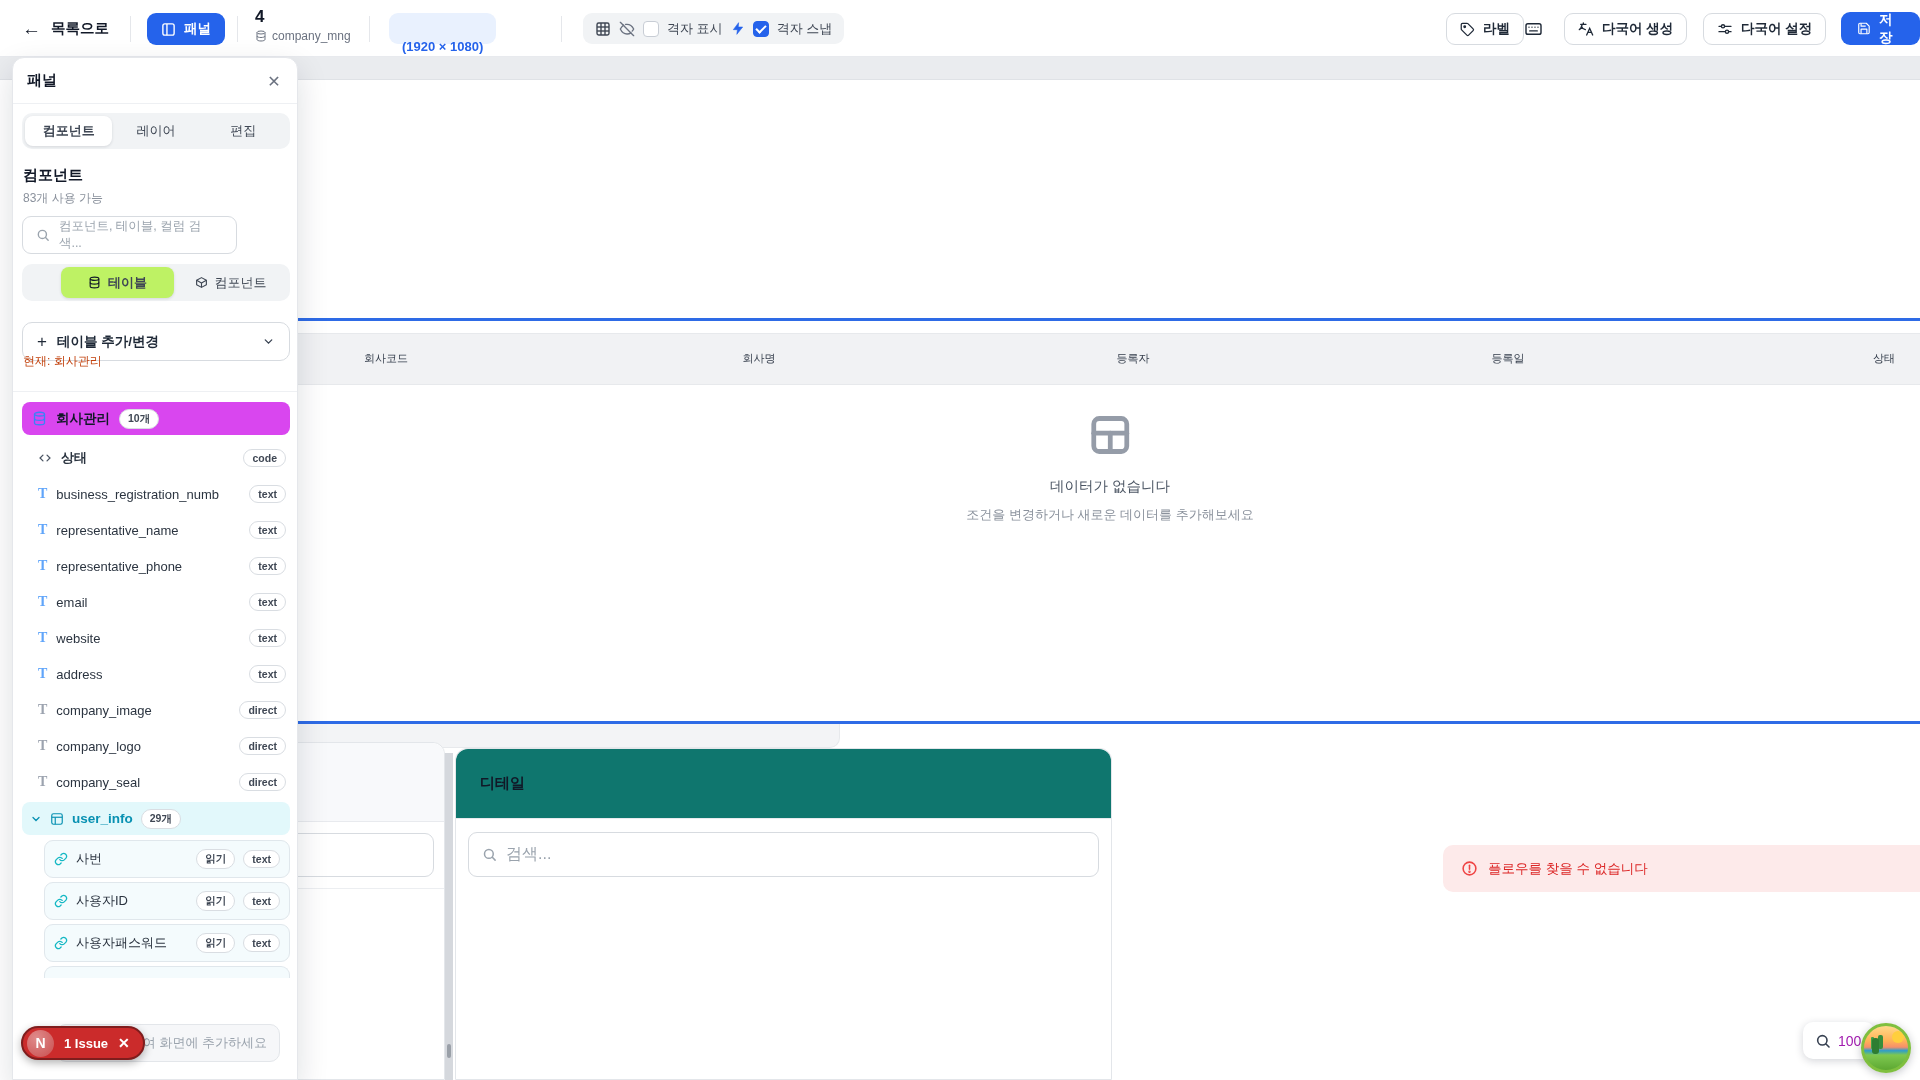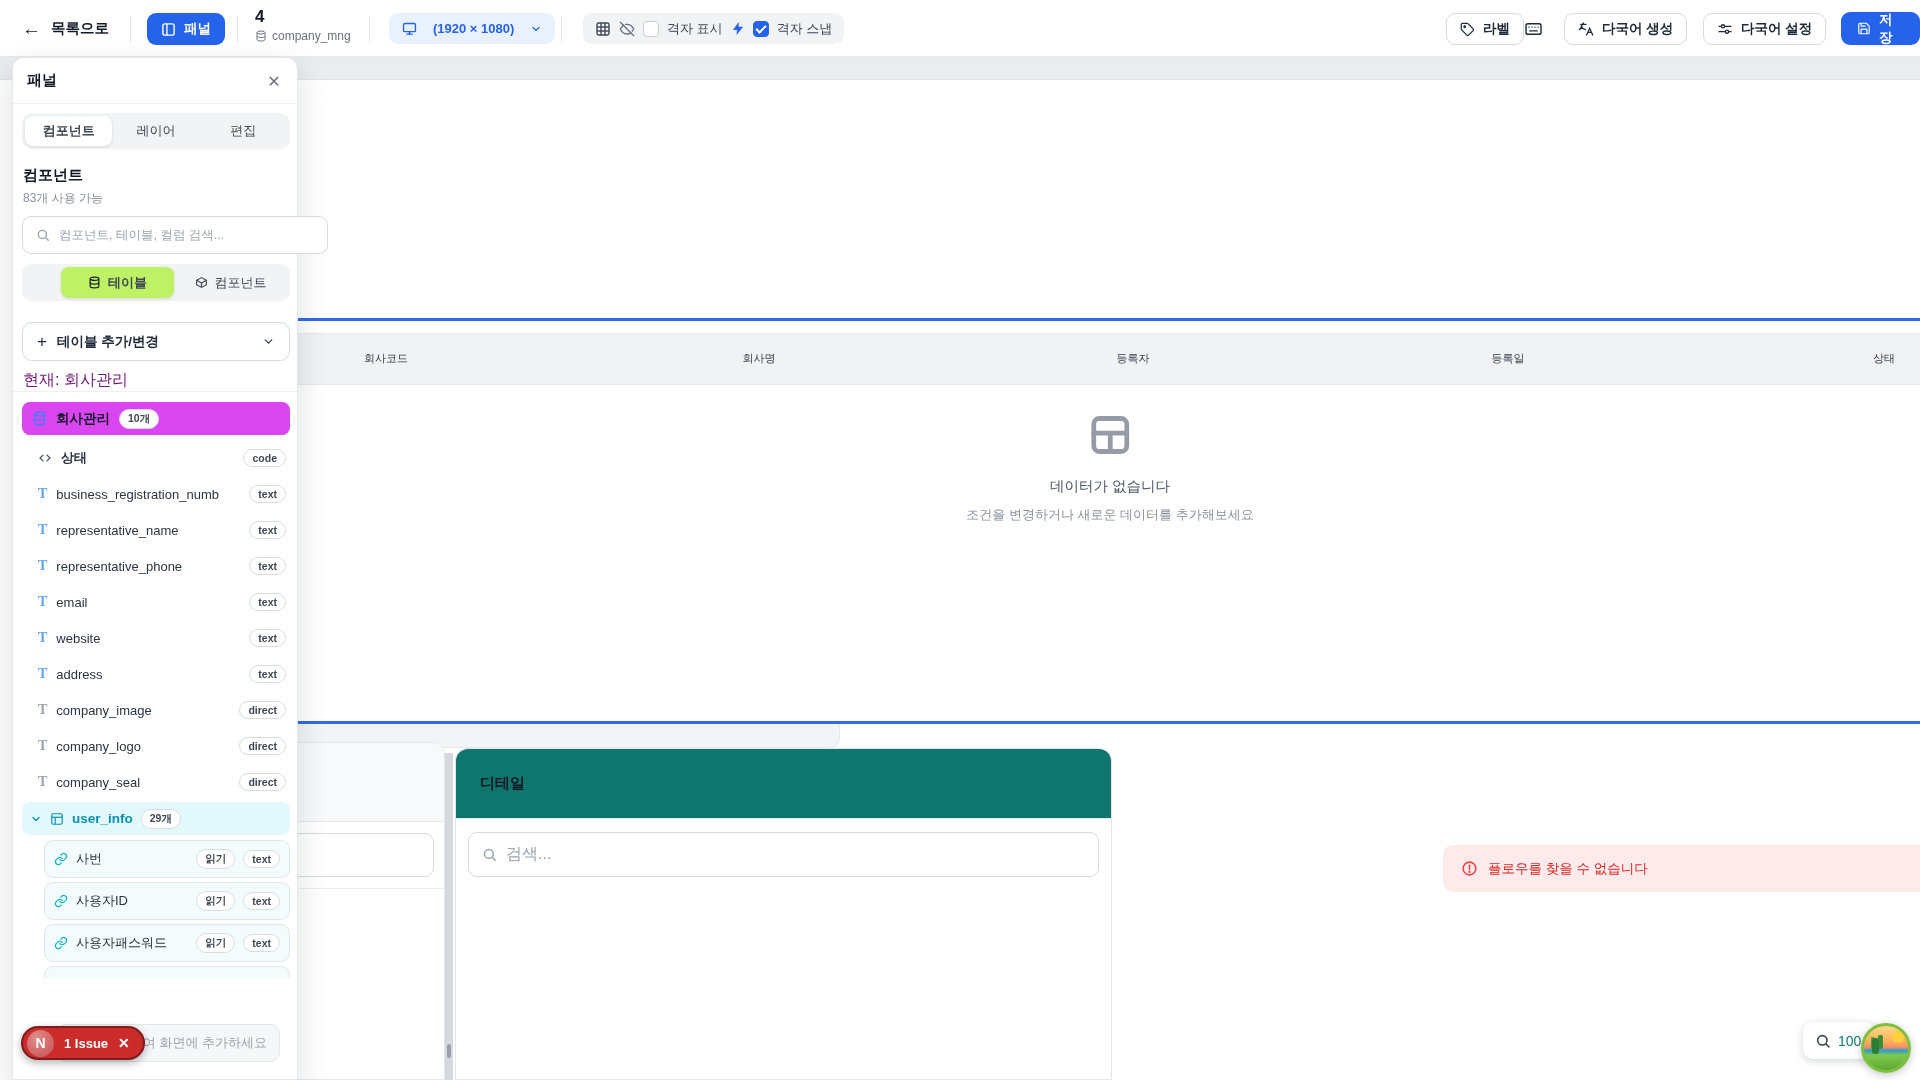--- a/index.html
+++ b/index.html
@@ -11,21 +11,21 @@
   .toolbar { position:absolute; left:0; top:0; width:1920px; height:57px; background:#fff; border-bottom:1px solid #e8eaee; z-index:40; }
   .tb-item { position:absolute; display:flex; align-items:center; }
   .tb-divider { position:absolute; top:16px; width:1px; height:26px; background:#e5e7eb; }
   .back-btn { left:22px; top:0; height:57px; gap:10px; cursor:pointer; }
   .back-arrow { font-size:19px; color:#111827; }
   .back-label { font-size:14.5px; font-weight:700; color:#111827; }
   .panel-btn { left:147px; top:13px; height:32px; padding:0 14px; background:#2563eb; border-radius:9px; gap:8px; color:#fff; font-size:13.5px; font-weight:700; cursor:pointer; }
   .page-meta { left:255px; top:7px; flex-direction:column; align-items:flex-start; gap:2px; }
   .page-num { font-size:17px; font-weight:800; color:#111827; line-height:20px; }
   .tbl-name { display:flex; align-items:center; gap:5px; font-size:12px; color:#6b7280; }
-  .res-pill { left:389px; top:13px; height:31px; padding:0 13px; background:#e9f1fe; border-radius:9px; gap:16px; color:#2563eb; font-size:13px; font-weight:600; cursor:pointer; }
+  .res-pill { left:389px; top:13px; height:31px; padding:0 13px; background:#e9f1fe; border-radius:9px; gap:26px; color:#2563eb; font-size:13px; font-weight:600; cursor:pointer;flex-direction:column; }
   .grid-pill { left:583px; top:13px; height:31px; padding:0 12px; background:#f1f3f5; border-radius:9px; gap:8px; }
   .grid-pill .lbl { font-size:13px; color:#3f4754; }
   .chk { width:16px; height:16px; border-radius:4px; border:1.5px solid #c8cdd5; background:#fff; }
   .chk.on { background:#2563eb; border-color:#2563eb; position:relative; }
   .chk.on::after { content:""; position:absolute; left:4.5px; top:1.5px; width:4px; height:8px; border:solid #fff; border-width:0 2px 2px 0; transform:rotate(45deg); }
   .outline-btn { top:13px; height:32px; padding:0 13px; border:1px solid #d7dbe0; border-radius:9px; background:#fff; gap:8px; font-size:13.5px; font-weight:600; color:#1f2937; cursor:pointer; }
   .icon-only { top:15px; height:28px; cursor:pointer; }
   .save-btn { left:1841px; top:12px; height:33px; padding:0 16px; background:#2563eb; border-radius:9px; gap:8px; color:#fff; font-size:13.5px; font-weight:700; cursor:pointer; }
 
   
@@ -54,42 +54,42 @@
   .panel-b .hd { height:70px; background:#0f766e; border-bottom:1px solid #e8eaee; border-radius:12px 12px 0 0; display:flex; align-items:center; padding:0 24px; }
   .panel-b .hd-title { font-size:15px; font-weight:700; color:#111827; }
   .search-box { display:flex; align-items:center; gap:9px; border:1px solid #d7dbe0; border-radius:9px; background:#fff; padding:0 13px; }
   .panel-b .search-box { position:absolute; left:12px; right:12px; top:83px; height:45px; }
   .search-ph { font-size:16px; color:#9aa3ad; }
 
   .error-box { position:absolute; left:1443px; top:788px; width:490px; height:47px; background:#fdeaea; border-radius:10px; display:flex; align-items:center; gap:10px; padding:0 18px; }
   .error-text { font-size:13.5px; color:#dc2626; }
 
   .zoom-pill { position:absolute; left:1803px; top:965px; width:72px; height:37px; background:#fff; border-radius:10px; box-shadow:0 2px 8px rgba(15,23,42,.18); display:flex; align-items:center; gap:7px; padding:0 12px; }
-  .zoom-val { font-size:14px; color:#0f766e; }
+  .zoom-val { font-size:14px; color:#a21caf; }
   .island { position:absolute; left:1861px; top:966px; width:50px; height:50px; border-radius:50%; border:3px solid #7fbf3f; background:linear-gradient(180deg,#ffd98a 0%,#ffb257 34%,#f78f6a 48%,#2e9ec9 56%,#7ec850 66%,#5da832 100%); box-shadow:0 2px 8px rgba(15,23,42,.25); overflow:hidden; }
   .island::before { content:""; position:absolute; left:28px; top:5px; width:12px; height:12px; border-radius:50%; background:#ffcf3d; }
   .island::after { content:""; position:absolute; left:8px; top:12px; width:7px; height:16px; border-radius:3px; background:#2e7d32; box-shadow:5px -4px 0 -1px #388e3c, -3px -3px 0 -2px #43a047; }
 
   
   .fpanel { position:absolute; left:12px; top:57px; width:286px; height:1023px; background:#fff; border:1px solid #e5e7eb; border-radius:12px 12px 0 0; box-shadow:0 12px 32px rgba(15,23,42,.14); z-index:50; }
   .fp-head { position:relative; height:46px; border-bottom:1px solid #eef0f3; display:flex; align-items:center; padding:0 14px; }
   .fp-title { font-size:15px; font-weight:700; color:#111827; }
   .fp-close { position:absolute; right:12px; top:12px; width:22px; height:22px; display:flex; align-items:center; justify-content:center; color:#6b7280; font-size:16px; cursor:pointer; }
   .fp-tabs { position:absolute; left:9px; top:55px; width:268px; height:36px; background:#f1f3f5; border-radius:10px; display:flex; padding:3px; }
   .fp-tab { flex:1; display:flex; align-items:center; justify-content:center; font-size:13px; color:#3f4754; border-radius:8px; cursor:pointer; }
   .fp-tab.active { background:#fff; font-weight:700; box-shadow:0 1px 3px rgba(15,23,42,.12); }
   .fp-sec-title { position:absolute; left:10px; top:108px; font-size:15px; font-weight:800; color:#111827; }
   .fp-sec-count { position:absolute; left:10px; top:132px; font-size:12px; color:#8a919c; }
-  .fp-search { position:absolute; left:9px; top:158px; width:306px; height:38px; }
+  .fp-search { position:absolute; left:9px; top:158px; width:215px; height:38px; }
   .fp-toggle { position:absolute; left:9px; top:206px; width:268px; height:37px; background:#f1f3f5; border-radius:10px; display:flex; padding:3px; }
   .fp-toggle .opt { flex:1; display:flex; align-items:center; justify-content:center; gap:7px; font-size:13px; color:#3f4754; border-radius:8px; cursor:pointer; }
   .fp-toggle .opt.active { background:#bef264; font-weight:700; box-shadow:0 1px 3px rgba(15,23,42,.12);margin-left:36px; }
   .fp-add { position:absolute; left:9px; top:264px; width:268px; height:39px; border:1px solid #d7dbe0; border-radius:10px; display:flex; align-items:center; gap:10px; padding:0 14px; font-size:13.5px; font-weight:600; color:#1f2937; cursor:pointer; }
   .fp-add .chev { margin-left:auto; color:#374151; }
-  .fp-current { position:absolute; left:10px; top:312px; font-size:16px; color:#701a75; }
+  .fp-current { position:absolute; left:10px; top:295px; font-size:12px; color:#c2410c; }
   .fp-sep { position:absolute; left:0; right:0; top:333px; border-top:1px solid #eef0f3; }
 
   .tree { position:absolute; left:9px; top:344px; width:268px; }
   .tree-table { height:33px; background:#d946ef; border-radius:8px; display:flex; align-items:center; gap:9px; padding:0 10px; margin-bottom:5px; cursor:pointer; }
   .tree-table .nm { font-size:13.5px; font-weight:700; color:#111827; }
   .badge { font-size:10.5px; color:#3f4754; background:#fff; border:1px solid #d9dde2; border-radius:999px; padding:2px 8px; font-weight:700; white-space:nowrap; }
   .tree-row { height:36px; display:flex; align-items:center; gap:9px; padding:0 4px 0 16px; cursor:pointer; }
   .tree-row .nm { font-size:13px; color:#2b3440; white-space:nowrap; overflow:hidden; text-overflow:ellipsis; flex:1; }
   .tree-row .badge { margin-left:auto; }
   .join-head { height:36px; display:flex; align-items:center; gap:9px; padding:0 4px 0 10px; color:#8a919c; font-size:13px; }

